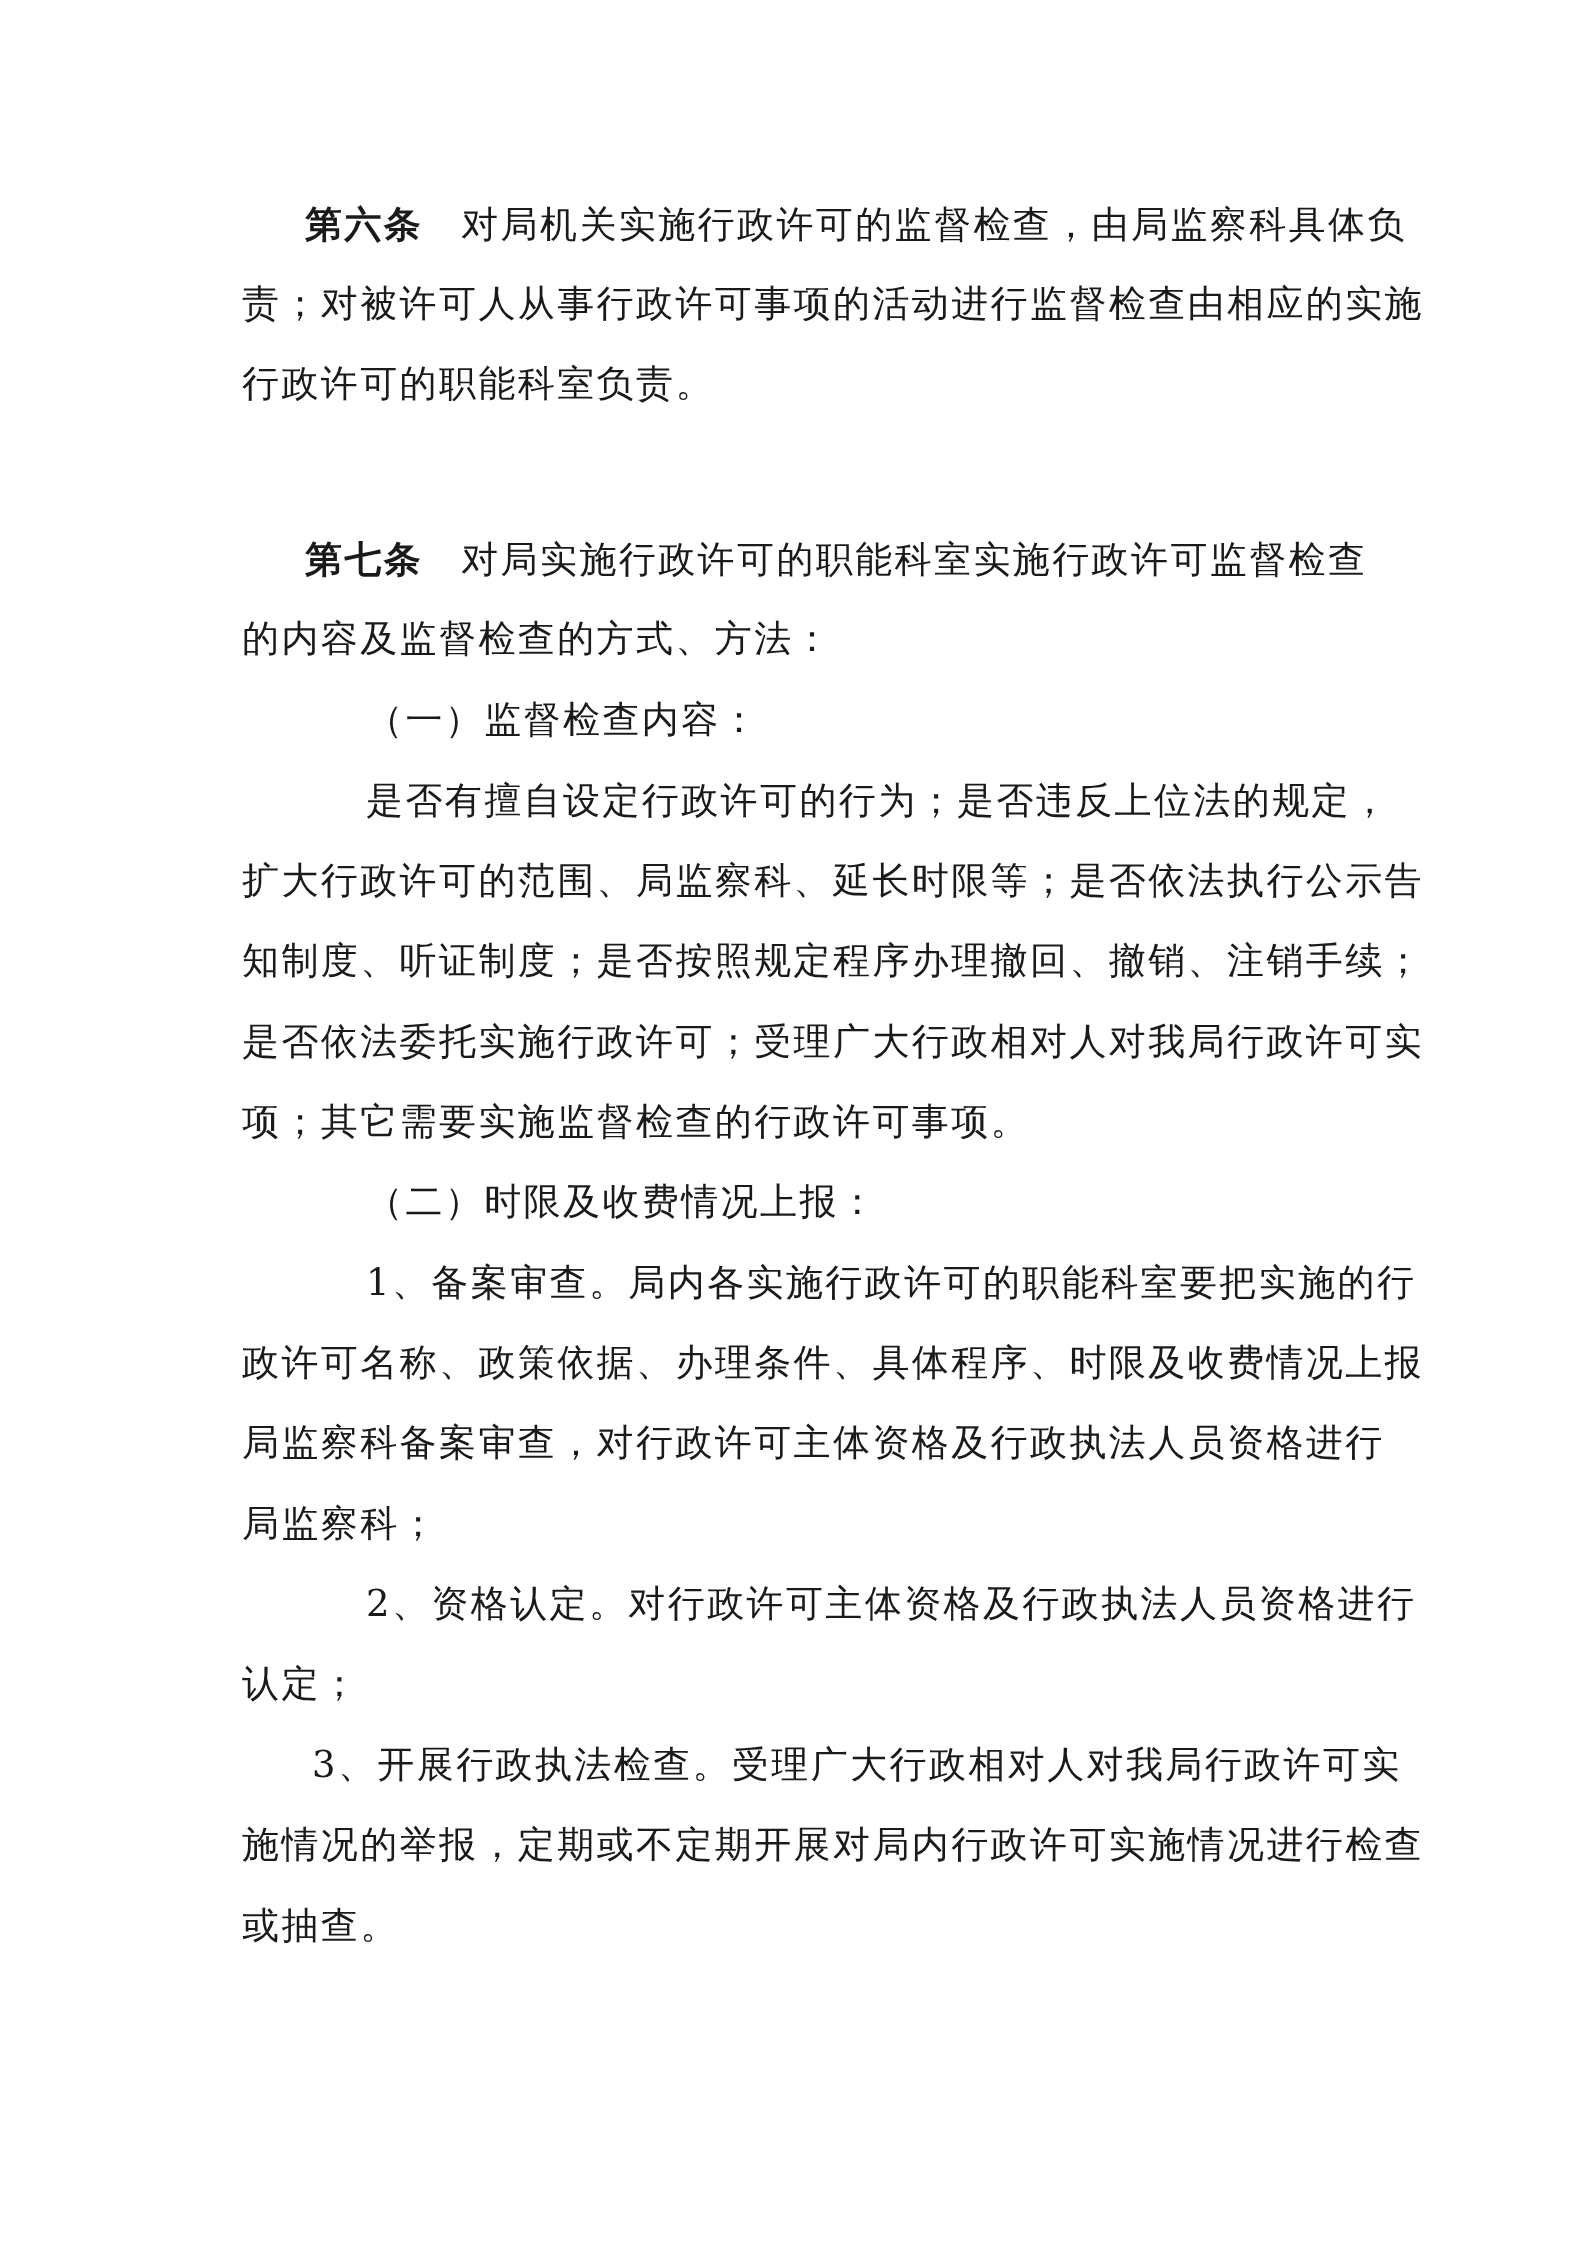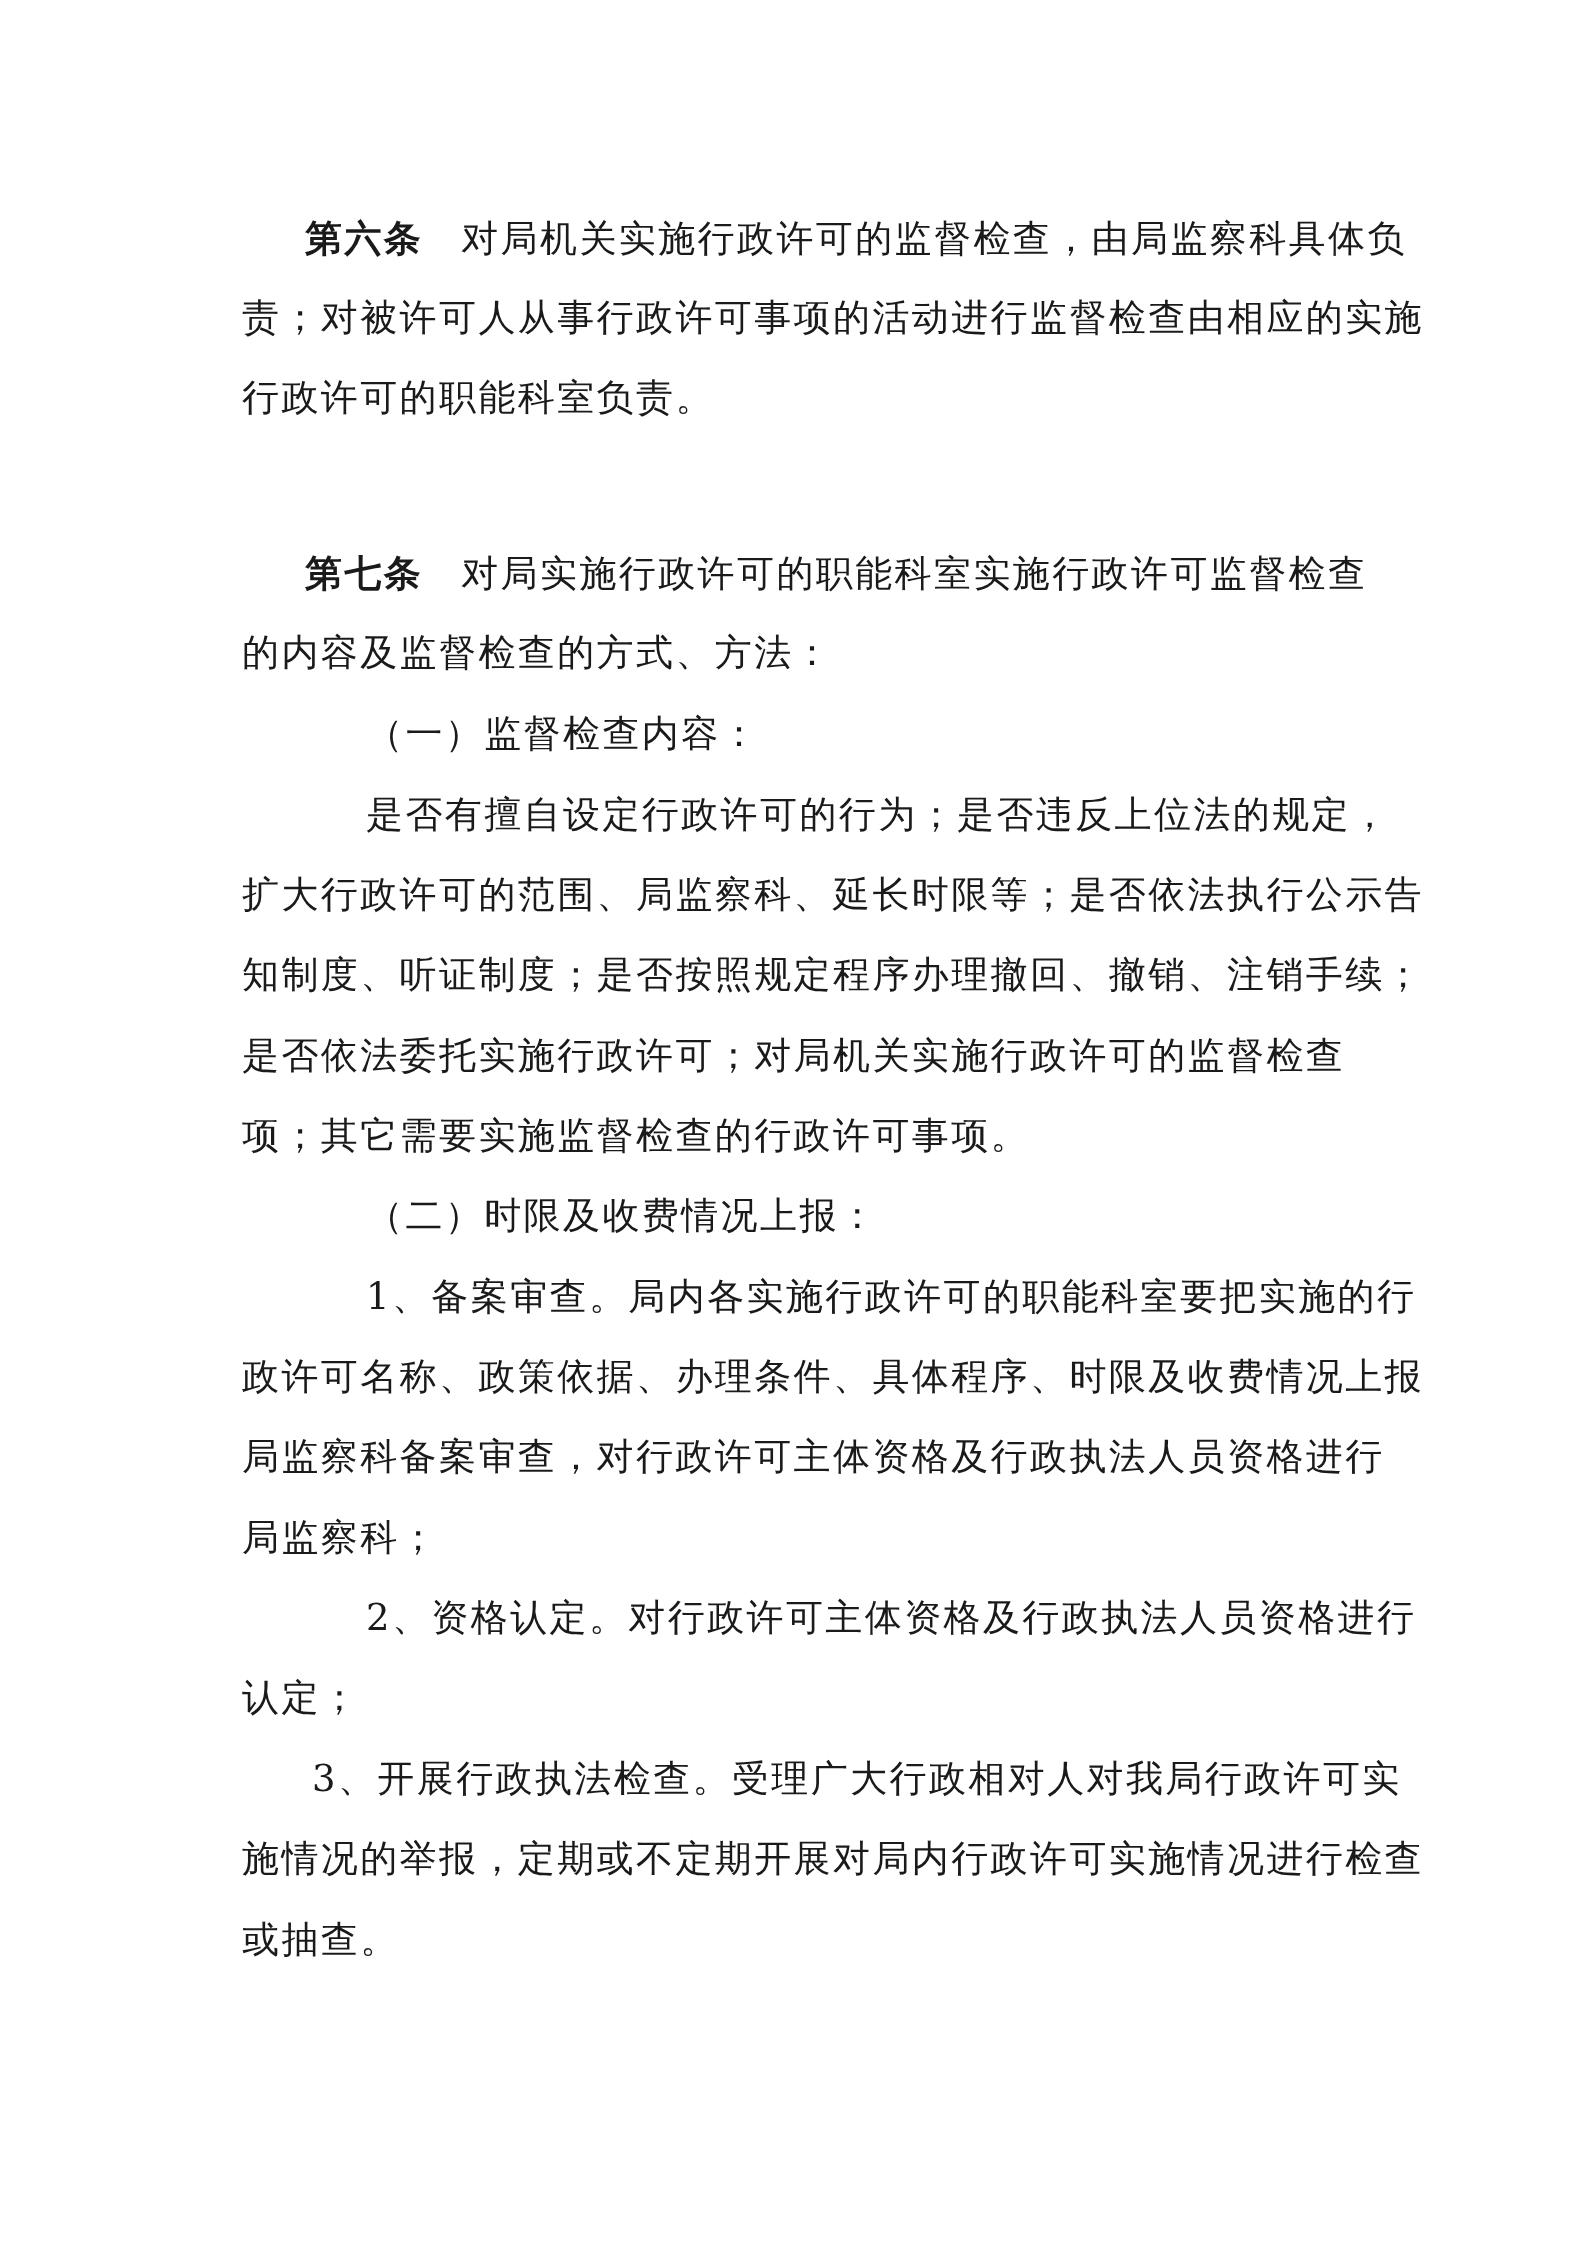--- a/index.html
+++ b/index.html
@@ -1,19 +1,19 @@
 <!DOCTYPE html>
 <html><head>
 <meta charset="utf-8">
 <style>
   html, body { margin: 0; padding: 0; background: #ffffff; }
   body { width: 1587px; height: 2245px; position: relative; overflow: hidden;
          font-family: "DejaVu Serif", "Liberation Serif", serif; color: #1a1a1a; }
   .page { position: absolute; left: 242px; top: 0; width: 1110px; }
-  .line { position: absolute; left: 0; height: 80px; line-height: 80px; font-size: 37px;
+  .line { position: absolute; left: 0; height: 80px; line-height: 52px; font-size: 37px;
           white-space: nowrap; letter-spacing: 2.4px; }
   .bold { font-weight: bold; }
   .gap { display: inline-block; width: 38px; }
 </style>
 </head>
 <body>
 
 <div class="page">
 
   <div class="line" style="top:198px; left:63px;">
@@ -24,21 +24,21 @@
 
   <div class="line" style="top:533px; left:63px;">
     <span class="bold">第七条</span><span class="gap"></span><span>对局实施行政许可的职能科室实施行政许可监督检查</span>
   </div>
   <div class="line" style="top:613px;">的内容及监督检查的方式、方法：</div>
 
   <div class="line" style="top:694px; left:124px;">（一）监督检查内容：</div>
   <div class="line" style="top:775px; left:124px;">是否有擅自设定行政许可的行为；是否违反上位法的规定，</div>
   <div class="line" style="top:855px;">扩大行政许可的范围、局监察科、延长时限等；是否依法执行公示告</div>
   <div class="line" style="top:935px;">知制度、听证制度；是否按照规定程序办理撤回、撤销、注销手续；</div>
-  <div class="line" style="top:1016px;">是否依法委托实施行政许可；对局机关实施行政许可的监督检查</div>
+  <div class="line" style="top:1016px;">是否依法委托实施行政许可；受理广大行政相对人对我局行政许可实</div>
   <div class="line" style="top:1096px;">项；其它需要实施监督检查的行政许可事项。</div>
 
   <div class="line" style="top:1176px; left:124px;">（二）时限及收费情况上报：</div>
 
   <div class="line" style="top:1257px; left:124px;text-align:right;">1、备案审查。局内各实施行政许可的职能科室要把实施的行</div>
   <div class="line" style="top:1337px;">政许可名称、政策依据、办理条件、具体程序、时限及收费情况上报</div>
   <div class="line" style="top:1417px;">局监察科备案审查，对行政许可主体资格及行政执法人员资格进行</div>
   <div class="line" style="top:1498px;">局监察科；</div>
 
   <div class="line" style="top:1578px; left:124px;">2、资格认定。对行政许可主体资格及行政执法人员资格进行</div>

